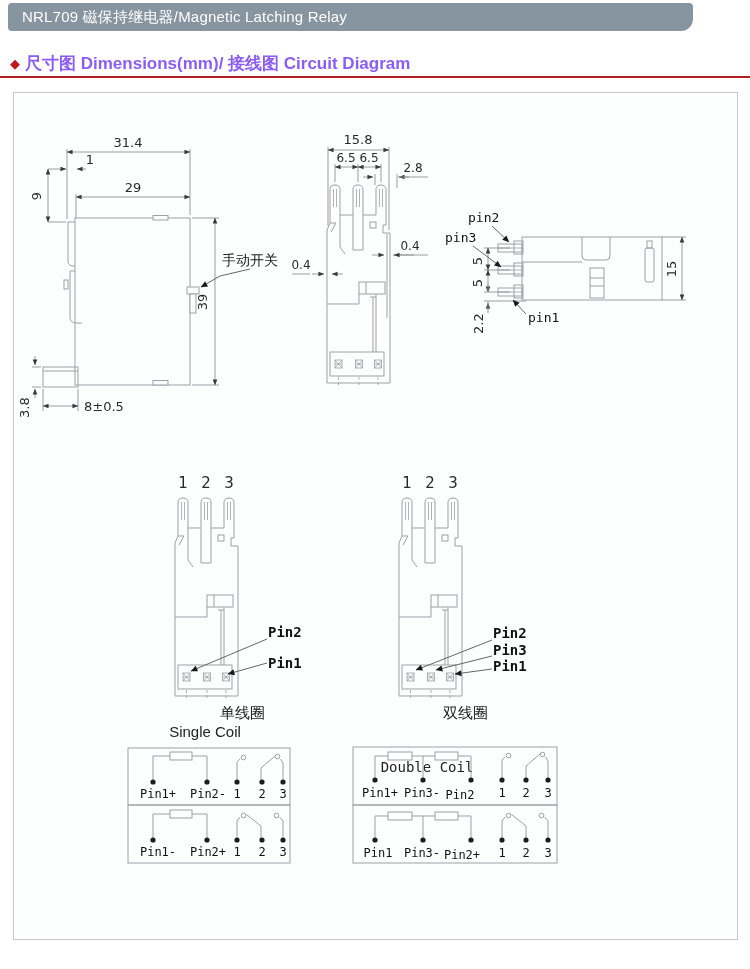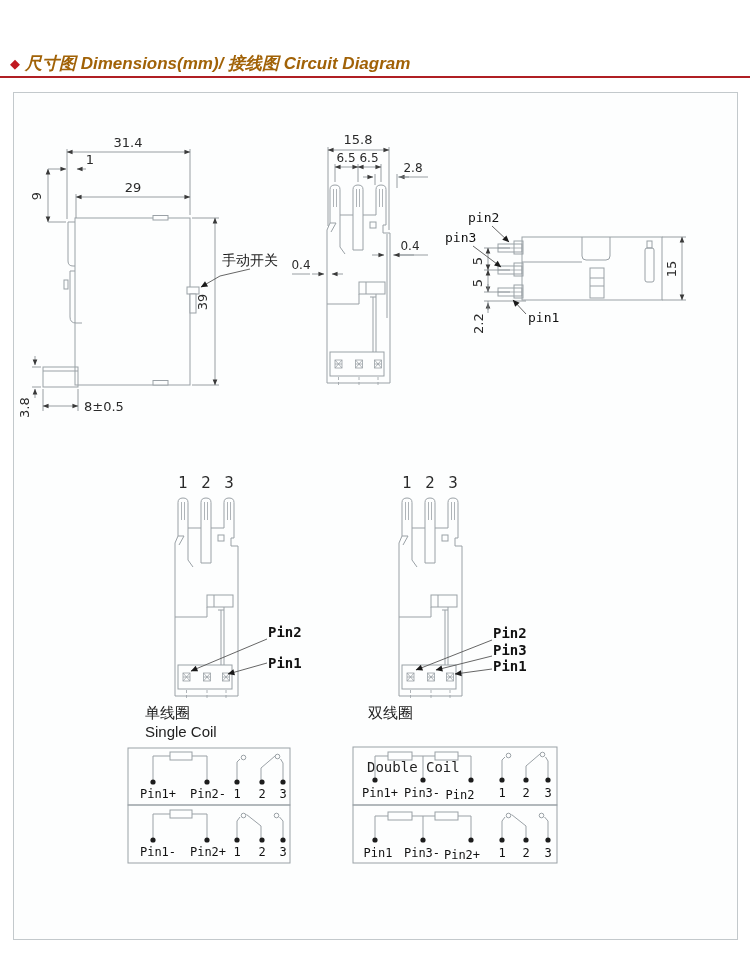--- a/index.html
+++ b/index.html
@@ -4,35 +4,35 @@
 <style>
   html,body{margin:0;padding:0;background:#ffffff;}
   .page{position:relative;width:750px;height:969px;background:#ffffff;overflow:hidden;
         font-family:"Liberation Sans","DejaVu Sans",sans-serif;}
   .header-bar{position:absolute;left:8px;top:3px;width:685px;height:28px;
         background:#8795a0;border-radius:4px 4px 12px 4px;
         color:#ffffff;font-size:15px;line-height:28px;padding-left:14px;box-sizing:border-box;
         letter-spacing:.2px;}
   .section-row{position:absolute;left:10px;top:52px;height:22px;display:flex;align-items:center;}
   .bullet{color:#c01820;font-size:13px;margin-right:5px;}
-  .section-title{color:#a16207;font-size:17px;font-weight:bold;font-style:italic;}
+  .section-title{color:#8b5cf6;font-size:17px;font-weight:bold;}
   .red-rule{position:absolute;left:0;top:76px;width:750px;height:2px;background:#b01f24;}
   .content-box{position:absolute;left:13px;top:92px;width:723px;height:846px;
         border:1px solid #c3c9cc;background:#fdfefe;}
   .abs{position:absolute;}
   svg text{font-family:"DejaVu Sans","Liberation Sans",sans-serif;}
   .dim{font-size:13px;fill:#2a2a2a;}
   .dimS{font-size:12px;fill:#2a2a2a;}
   .cn{font-size:14px;fill:#1a1a1a;}
   .mono{font-family:"DejaVu Sans Mono","Liberation Mono",monospace;}
   .pinlbl{font-size:13px;fill:#111111;font-family:"DejaVu Sans Mono","Liberation Mono",monospace;}
   .pinlblB{font-size:14px;font-weight:bold;fill:#111111;font-family:"DejaVu Sans Mono","Liberation Mono",monospace;}
   .ck{font-size:12px;fill:#111111;font-family:"DejaVu Sans Mono","Liberation Mono",monospace;}
-  .caption-zh{position:absolute;width:120px;text-align:left;font-size:15px;color:#222;}
-  .caption-en{position:absolute;width:120px;font-size:15px;color:#222;}
+  .caption-zh{position:absolute;width:120px;text-align:right;font-size:15px;color:#222;}
+  .caption-en{position:absolute;width:120px;text-align:center;font-size:15px;color:#222;}
   .caption-en.mono{font-family:"DejaVu Sans Mono","Liberation Mono",monospace;font-size:14px;margin-top:36px;}
 </style>
 </head>
 <body>
 
 <div class="page">
 
   <svg class="abs" style="left:0;top:0" width="0" height="0">
     <defs>
       <marker id="arr" viewBox="0 0 10 10" refX="9.5" refY="5" markerWidth="9" markerHeight="6.5" orient="auto-start-reverse">
@@ -62,20 +62,23 @@
           <rect x="28.5" y="175" width="7" height="8"></rect>
           <path d="M28.5,179 H35.5 M28.5,175 L35.5,183 M35.5,175 L28.5,183"></path>
           <rect x="47.5" y="175" width="7" height="8"></rect>
           <path d="M47.5,179 H54.5 M47.5,175 L54.5,183 M54.5,175 L47.5,183"></path>
         </g>
         <path d="M11.5,192 V201 M32,192 V201 M51,192 V201" stroke-dasharray="3,2" stroke-width="0.8"></path>
       </g>
     </defs>
   </svg>
 
+  <div class="header-bar">
+    <span>NRL709 磁保持继电器/Magnetic Latching Relay</span>
+  </div>
 
   <div class="section-row">
     <span class="bullet">◆</span>
     <span class="section-title">尺寸图 Dimensions(mm)/ 接线图 Circuit Diagram</span>
   </div>
   <div class="red-rule"></div>
 
   <div class="content-box"></div>
 
   <svg class="abs" style="left:20px;top:135px" width="270" height="300" viewBox="0 0 270 300">

